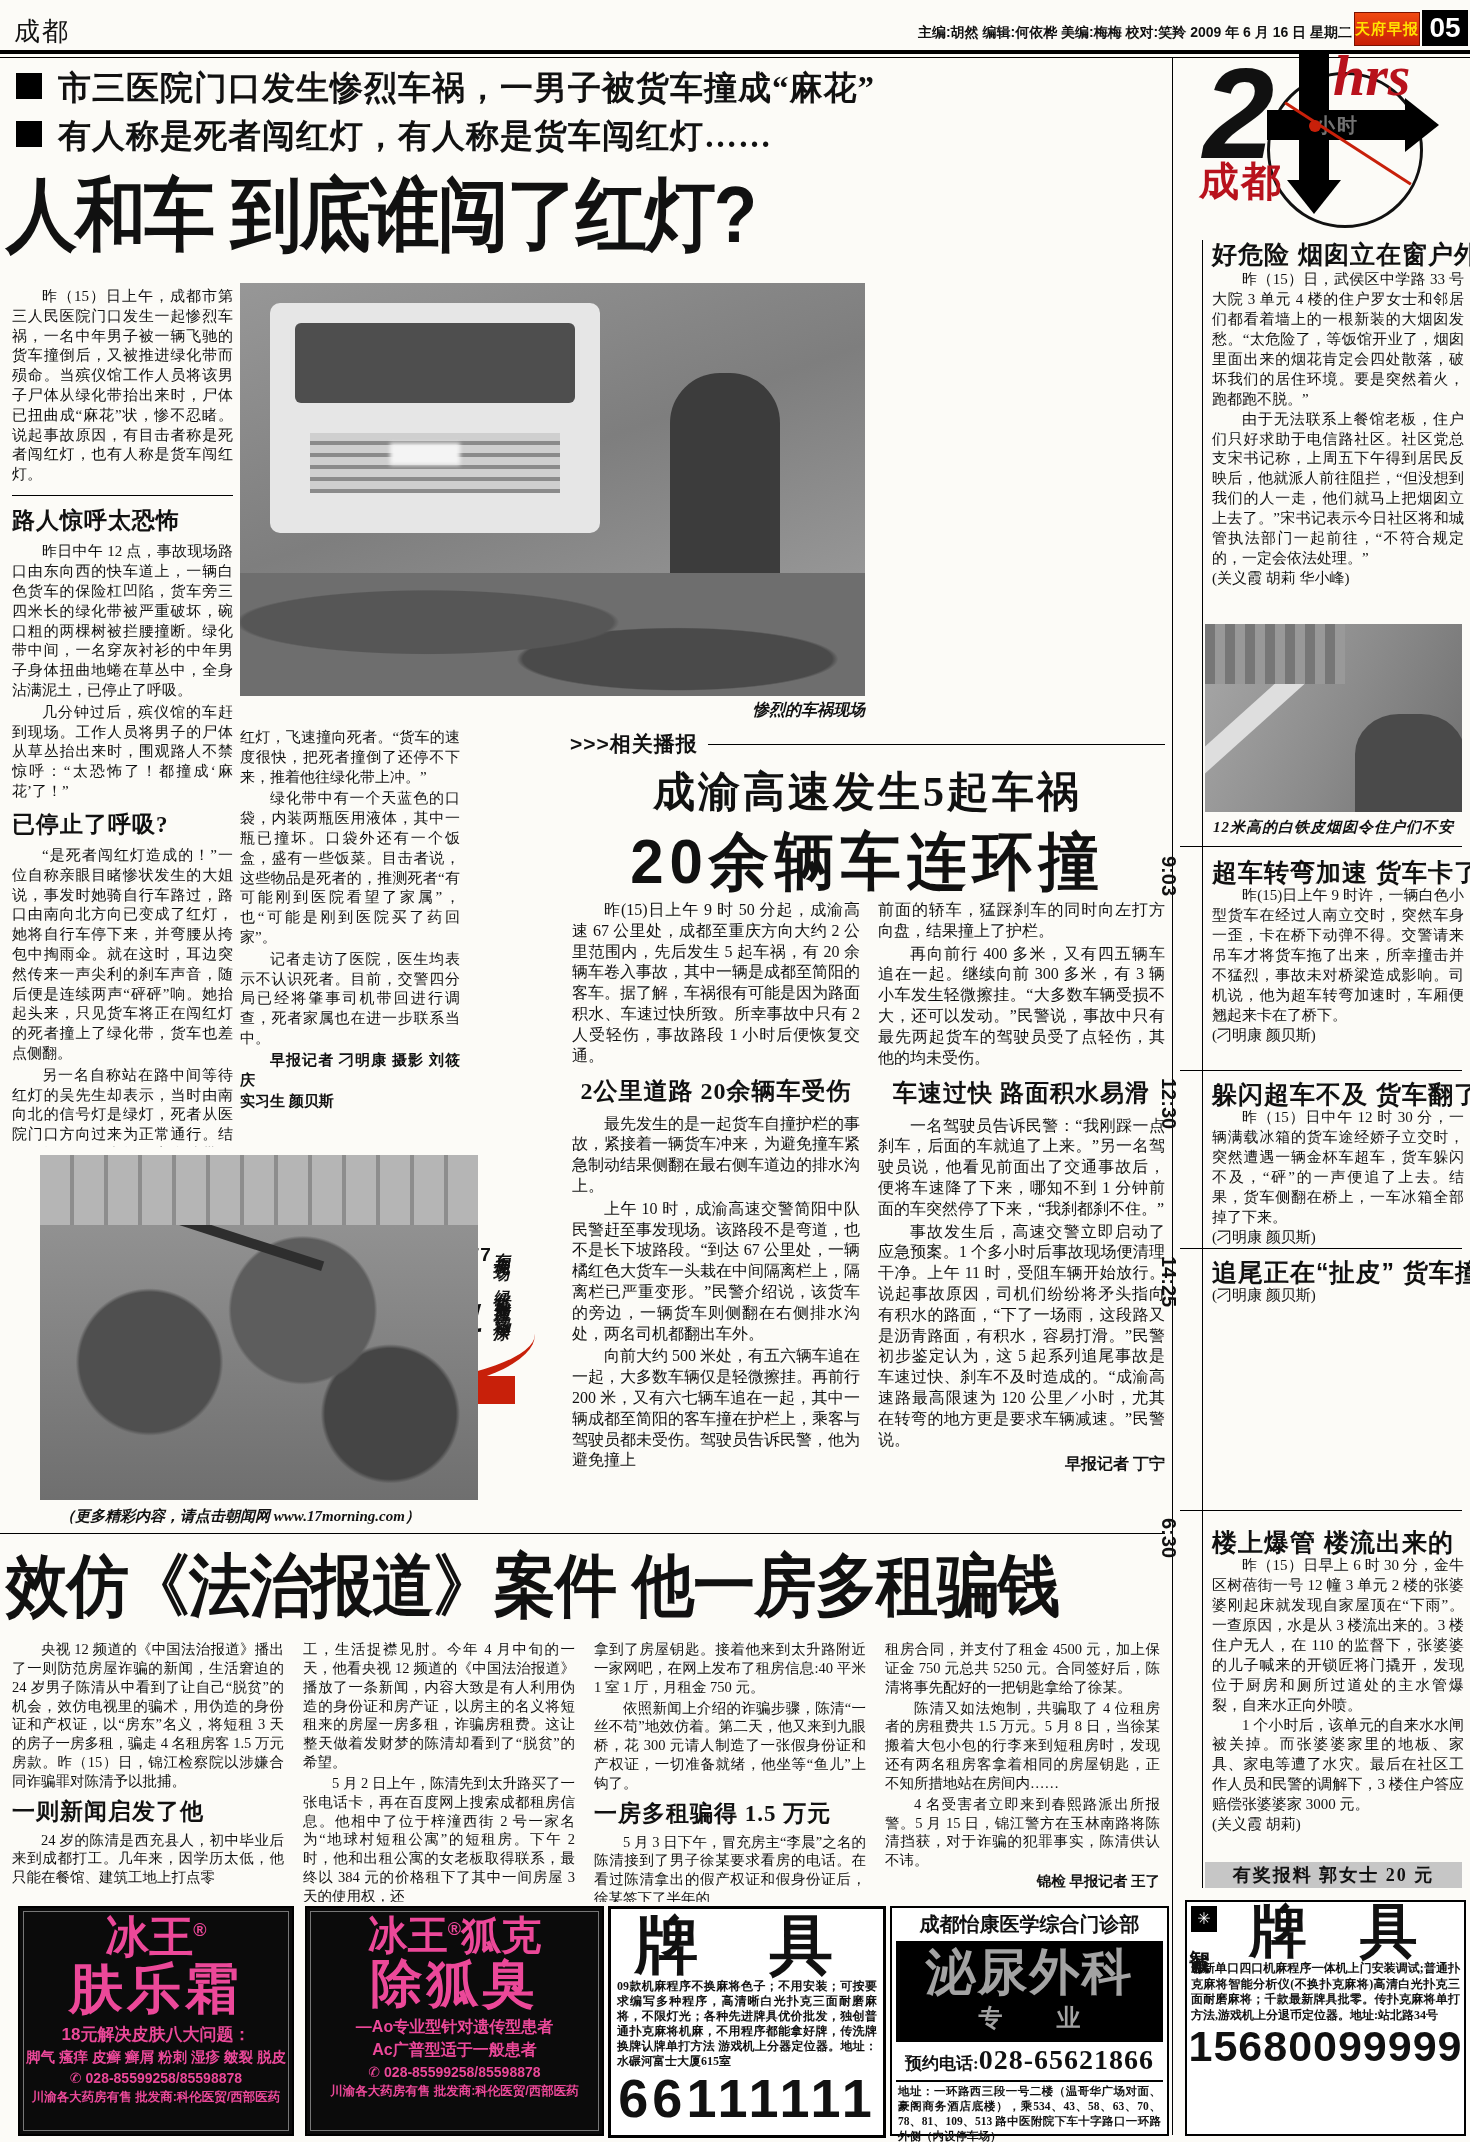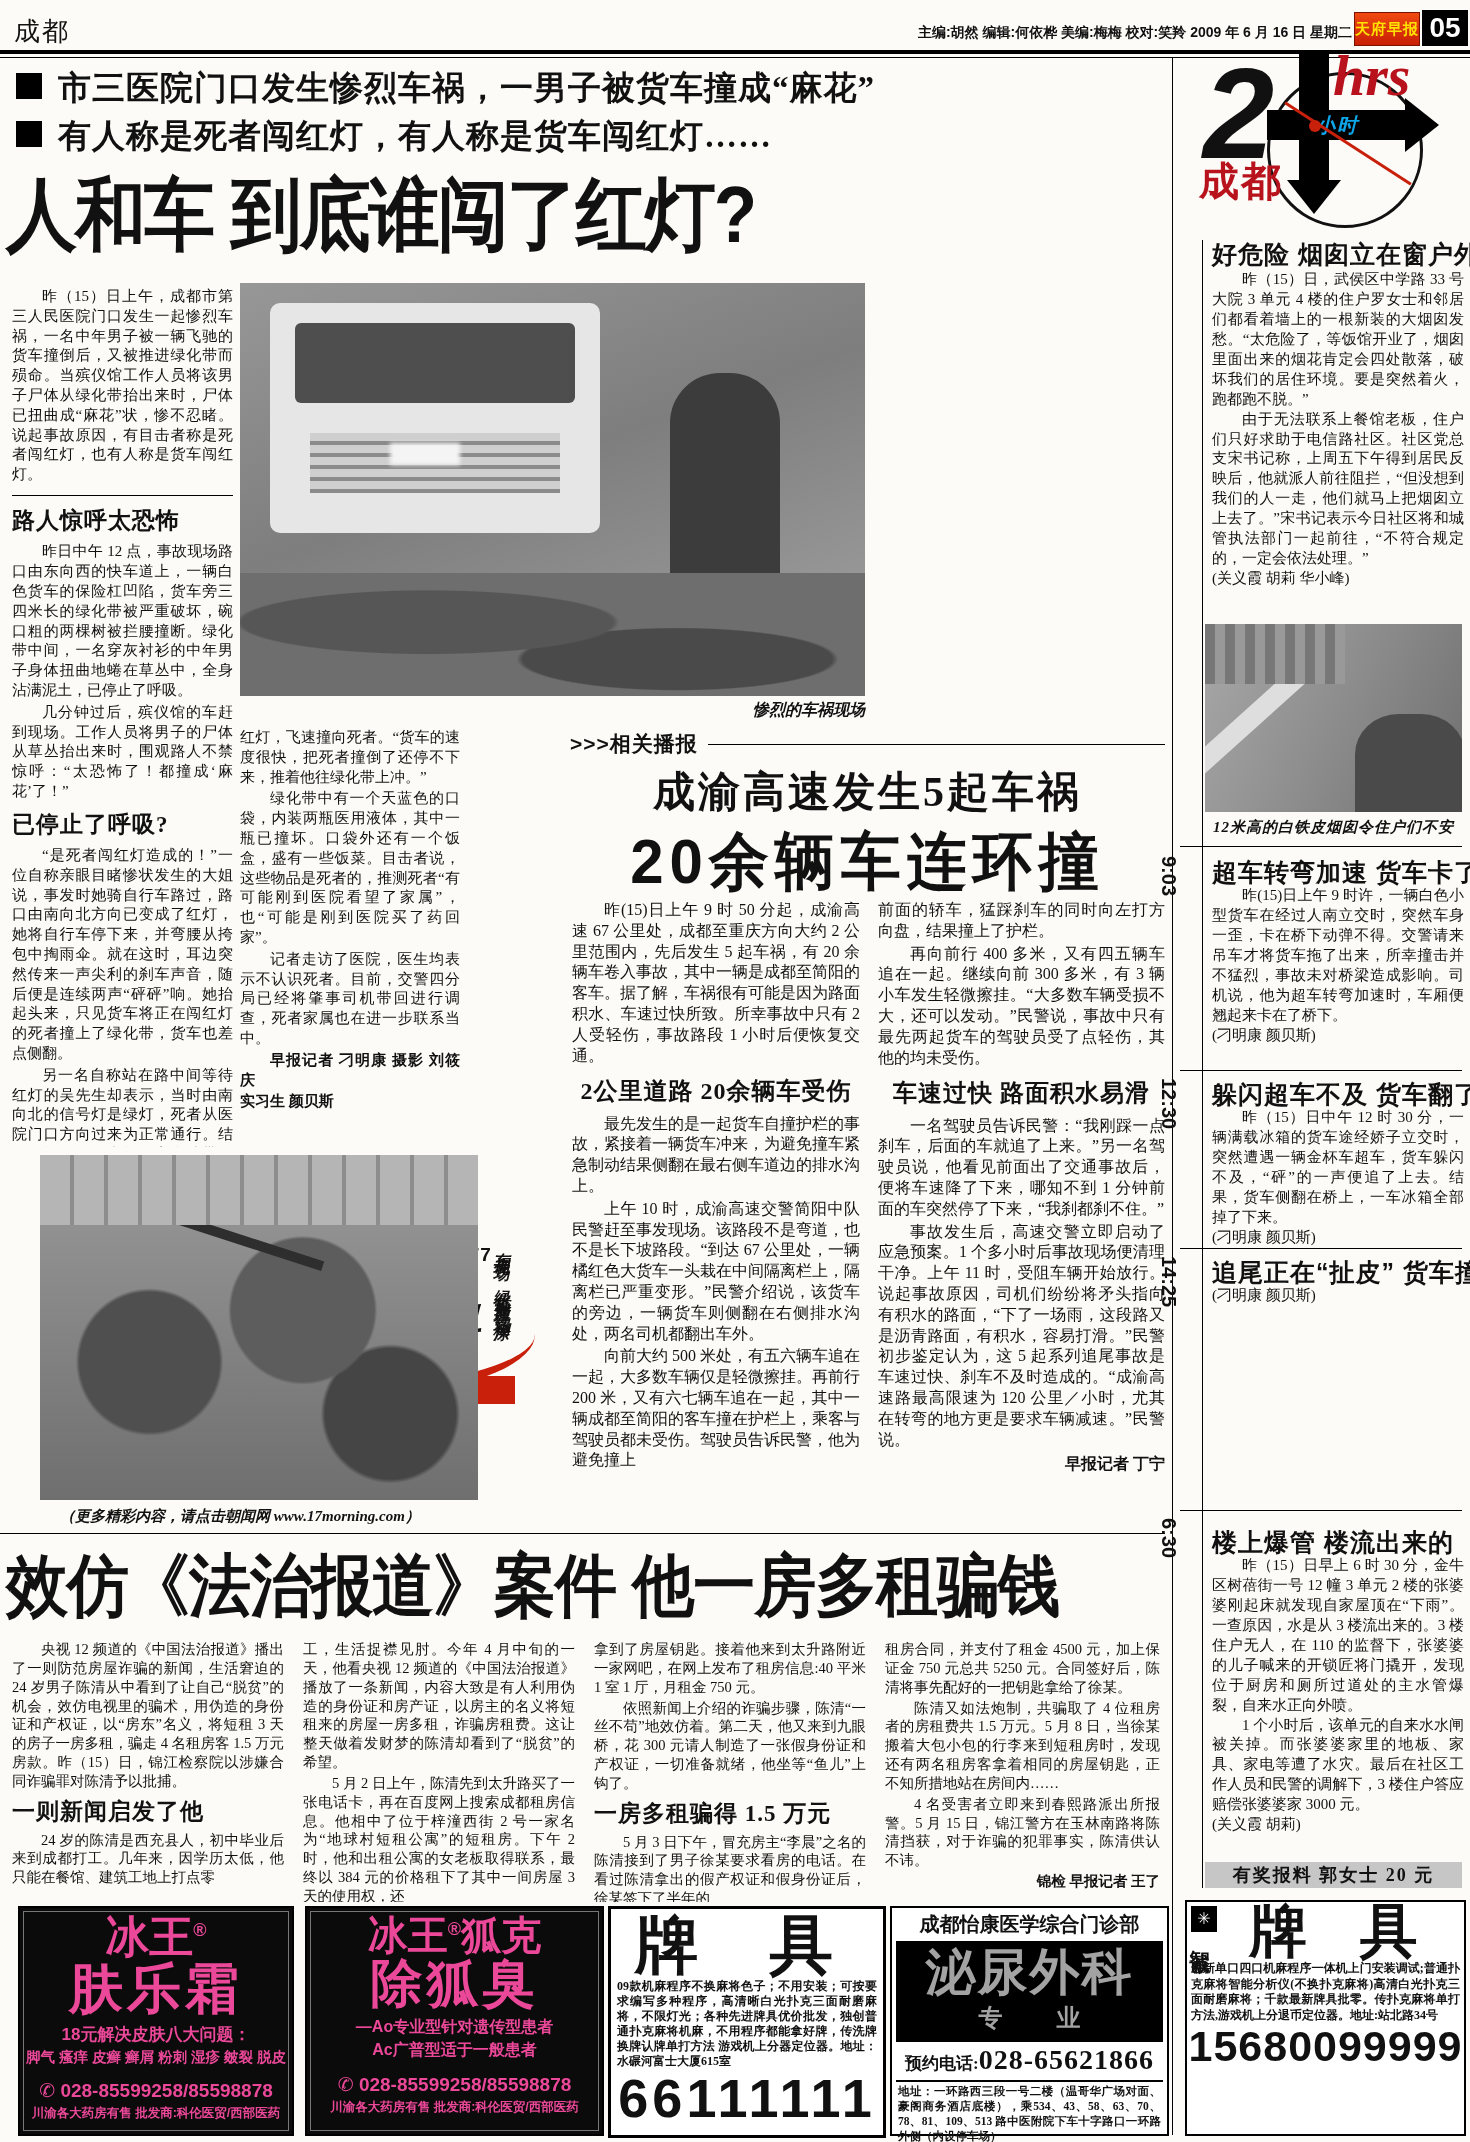--- a/index.html
+++ b/index.html
@@ -61,21 +61,21 @@
   .bot-col p{margin:0 0 2px 0;text-indent:2em;}
   .bot-sub{font-size:23px;font-weight:bold;margin:6px 0 4px 0;letter-spacing:1px;}
   .bot-byline{font-weight:bold;text-align:right;margin-top:2px;}
   
   .ad-dark{background:#0b0b0b;color:#ec4899;text-align:center;border:2px solid #000;box-shadow:inset 0 0 0 3px #0b0b0b, inset 0 0 0 4px #777;}
   .ad-light{background:#fff;border:3px solid #000;}
   .ad1-brand{font-size:44px;font-weight:900;line-height:1.05;margin-top:6px;}
   .ad1-name{font-size:54px;font-weight:900;line-height:1.05;letter-spacing:4px;}
   .ad1-l1{font-size:17px;font-weight:bold;margin-top:6px;}
   .ad1-l2{font-size:14.5px;font-weight:bold;margin-top:2px;}
-  .ad1-phone{font-size:19px;font-weight:bold;margin-top:12px;}
+  .ad1-phone{font-size:14px;font-weight:bold;margin-top:3px;}
   .ad1-foot{font-size:12.5px;font-weight:bold;margin-top:3px;}
   .reg{font-size:18px;vertical-align:super;}
   .ad3-title{font-size:64px;font-weight:900;text-align:center;letter-spacing:26px;line-height:1.0;margin-top:4px;
              font-family:"Liberation Sans","DejaVu Sans",sans-serif;}
   .ad3-body{font-size:12px;font-weight:bold;line-height:1.25;text-align:justify;padding:2px 6px;}
   .ad3-phone{font-size:54px;font-weight:900;text-align:center;letter-spacing:4px;line-height:1.0;
              font-family:"Liberation Sans","DejaVu Sans",sans-serif;}
   .ad4-clinic{font-size:20px;font-weight:900;text-align:center;padding:3px 0;white-space:nowrap;}
   .ad4-black{background:#000;color:#a3a3a3;text-align:center;margin:0 4px;}
   .ad4-dept{font-size:50px;font-weight:900;letter-spacing:2px;line-height:1.1;padding-top:4px;}
@@ -102,23 +102,23 @@
   .sb-time{font-size:20px;font-weight:bold;font-family:"Liberation Sans","DejaVu Sans",sans-serif;
            transform:rotate(90deg);transform-origin:0 0;white-space:nowrap;}
   .sb-bar{background:#c6c6c6;text-align:center;font-weight:bold;font-size:18px;letter-spacing:2px;}
   
   .lg-circle{position:absolute;left:62px;top:14px;width:150px;height:150px;border:3px solid #111;border-radius:50%;}
   .lg-2{position:absolute;left:-2px;top:-18px;font-size:128px;font-weight:900;font-style:italic;
         font-family:"Liberation Sans","DejaVu Sans",sans-serif;}
   .lg-vbar{position:absolute;left:94px;top:-4px;width:30px;height:128px;background:#000;}
   .lg-vtri{position:absolute;left:82px;top:122px;width:0;height:0;border-left:27px solid transparent;
            border-right:27px solid transparent;border-top:34px solid #000;}
-  .lg-hbar{position:absolute;left:62px;top:52px;width:140px;height:30px;background:#000;color:#0ea5e9;
+  .lg-hbar{position:absolute;left:62px;top:52px;width:140px;height:30px;background:#000;color:#737373;
            font-size:20px;font-weight:bold;line-height:30px;text-align:center;letter-spacing:2px;
-           font-family:"Liberation Sans","DejaVu Sans",sans-serif;font-style:italic;}
+           font-family:"Liberation Sans","DejaVu Sans",sans-serif;}
   .lg-htri{position:absolute;left:200px;top:40px;width:0;height:0;border-top:27px solid transparent;
            border-bottom:27px solid transparent;border-left:34px solid #000;}
   .lg-hrs{position:absolute;left:128px;top:-16px;font-size:58px;font-weight:bold;font-style:italic;color:#b8121c;}
   .lg-city{position:absolute;left:-6px;top:96px;font-size:40px;font-weight:900;color:#b8121c;
            font-family:"Liberation Sans","DejaVu Sans",sans-serif;letter-spacing:2px;}
   .lg-hand{position:absolute;left:68px;top:84px;width:150px;height:3px;background:#c8200a;transform:rotate(33deg);}
   .lg-dot{position:absolute;left:104px;top:62px;width:12px;height:12px;border-radius:50%;background:#c8200a;}
 </style>
 </head>
 <body>

